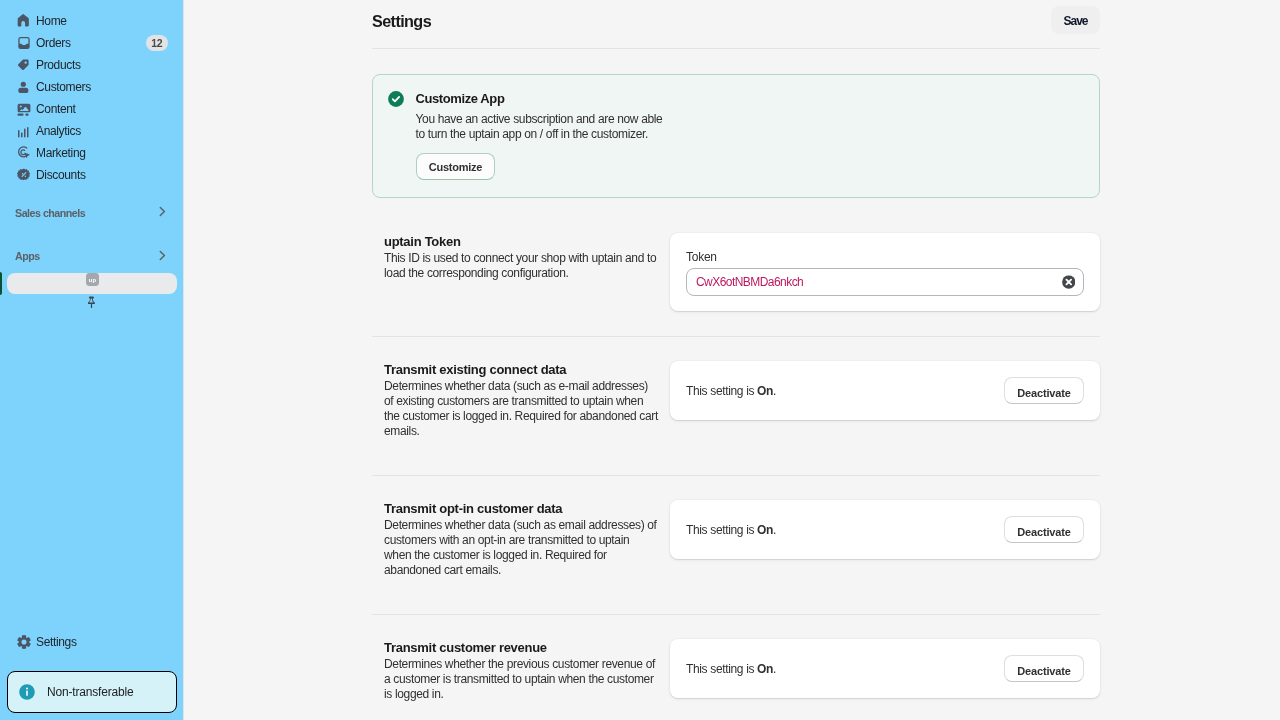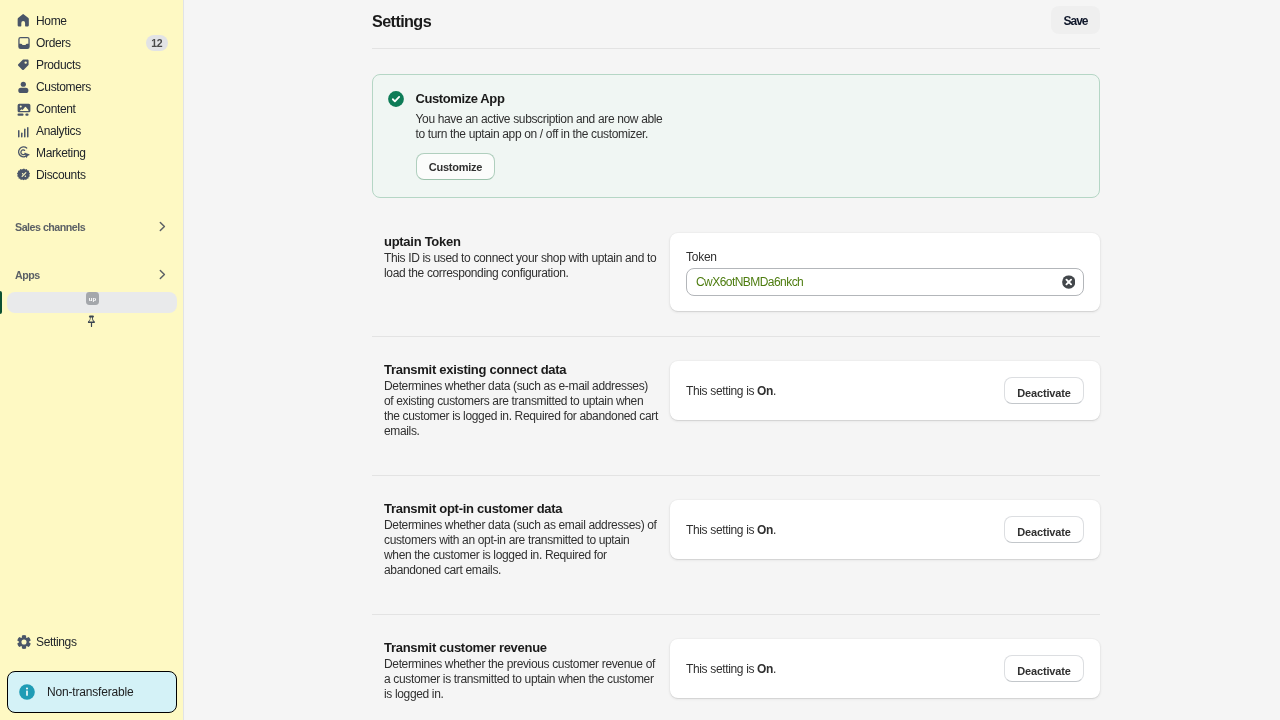--- a/index.html
+++ b/index.html
@@ -2,34 +2,34 @@
 <html><head>
 <meta charset="utf-8">
 <style>
 *{margin:0;padding:0;box-sizing:border-box;}
 html,body{width:1280px;height:720px;overflow:hidden;}
 body{font-family:"Liberation Sans",sans-serif;background:#f5f5f5;color:#303030;
   -webkit-font-smoothing:antialiased;text-rendering:optimizeLegibility;}
 .app{display:flex;width:1280px;height:720px;}
 
 
-.sidebar{width:184px;height:720px;background:#fef9c3;border-right:1px solid #e1e3e6;
+.sidebar{width:184px;height:720px;background:#7dd3fc;border-right:1px solid #e1e3e6;
   position:relative;flex:0 0 184px;}
 .nav{padding-top:10px;}
 .nav-item{display:flex;align-items:center;height:22px;margin:0 8px;padding:0 8px;
   border-radius:8px;gap:4px;cursor:pointer;}
 .ico{width:16px;height:16px;flex:0 0 16px;display:block;}
 .ico svg{width:16px;height:16px;display:block;}
 .nav-label{font-size:12px;line-height:20px;color:#21252b;font-weight:500;flex:1;
   letter-spacing:-.35px;white-space:nowrap;overflow:hidden;text-overflow:ellipsis;}
 .badge{background:#e2e3e5;color:#4a4a4a;font-size:10.5px;line-height:16px;border-radius:8px;
   padding:0 5.5px;font-weight:600;letter-spacing:-.2px;margin-right:-1px;position:relative;top:-.5px;}
 .section-head{display:flex;align-items:center;height:22px;margin:0 6px 0 8px;padding:0 7px;
   border-radius:8px;cursor:pointer;}
-.section-head.first{margin-top:30px;}
+.section-head.first{margin-top:11px;align-items:flex-end;}
 .section-head.second{margin-top:26px;}
 .section-head .t{font-size:10.7px;font-weight:700;color:#5c6166;flex:1;letter-spacing:-.5px;}
 .chev{width:14px;height:14px;display:block;flex:0 0 14px;margin-right:1px;}
 .chev svg{width:14px;height:14px;display:block;}
 .app-item{display:flex;align-items:center;height:21.3px;margin:5.5px 6.9px 0;padding:0 9px 0 9.6px;width:170.2px;
   border-radius:8px;gap:5px;background:#e9eaeb;position:relative;cursor:pointer;flex-direction:column;}
 .app-item::before{content:"";position:absolute;left:-7px;top:-1px;bottom:-1px;width:2.5px;
   border-radius:0 3px 3px 0;background:#0c5132;}
 .app-icon{width:13px;height:13px;flex:0 0 13px;display:block;}
 .app-icon svg{width:13px;height:13px;display:block;}
@@ -71,21 +71,21 @@
 .sec-left{width:286px;flex:0 0 286px;padding-left:12px;padding-bottom:11px;}
 .sec-title{font-size:13px;font-weight:700;color:#1a1a1a;line-height:15px;letter-spacing:-.28px;padding-top:1px;}
 .sec-desc{font-size:12px;line-height:15px;color:#303030;letter-spacing:-.35px;width:275px;margin-top:2px;}
 .card{flex:1;background:#fff;border-radius:8px;align-self:flex-start;
   box-shadow:0 0 0 1px rgba(26,26,26,.02),0 1px 0 rgba(26,26,26,.05),0 1px 3px rgba(26,26,26,.11);}
 .card-pad{padding:16px 16px 15px 16px;}
 .field-label{font-size:12px;color:#303030;margin-bottom:3px;line-height:16px;letter-spacing:-.25px;}
 .input-wrap{position:relative;height:28px;}
 
 .input{width:100%;height:28px;border:1px solid #b3b6ba;border-radius:8px;background:#fff;
-  font-size:12px;color:#4d7c0f;padding:0 28px 0 9px;font-family:inherit;outline:none;letter-spacing:-.55px;}
+  font-size:12px;color:#be185d;padding:0 28px 0 9px;font-family:inherit;outline:none;letter-spacing:-.55px;}
 .clear-btn{position:absolute;right:9px;top:50%;transform:translateY(-50%);width:13.5px;height:13.5px;
   border:0;background:none;padding:0;cursor:pointer;display:block;}
 .clear-btn svg{width:13.5px;height:13.5px;display:block;}
 .toggle-card{display:flex;align-items:center;justify-content:space-between;padding:16px;}
 .toggle-text{font-size:12px;color:#303030;letter-spacing:-.35px;line-height:16px;}
 .toggle-text b{font-weight:700;}
 .deact-btn{font-size:11px;font-weight:600;color:#303030;background:#fff;border:1px solid #dcdee1;
   border-bottom-color:#c3c7cb;border-radius:8px;height:27px;width:80px;padding:9px;cursor:pointer;
   font-family:inherit;letter-spacing:-.15px;}
 .sec-divider{height:1px;background:#e3e3e3;margin:25px 0 24px 0;}

